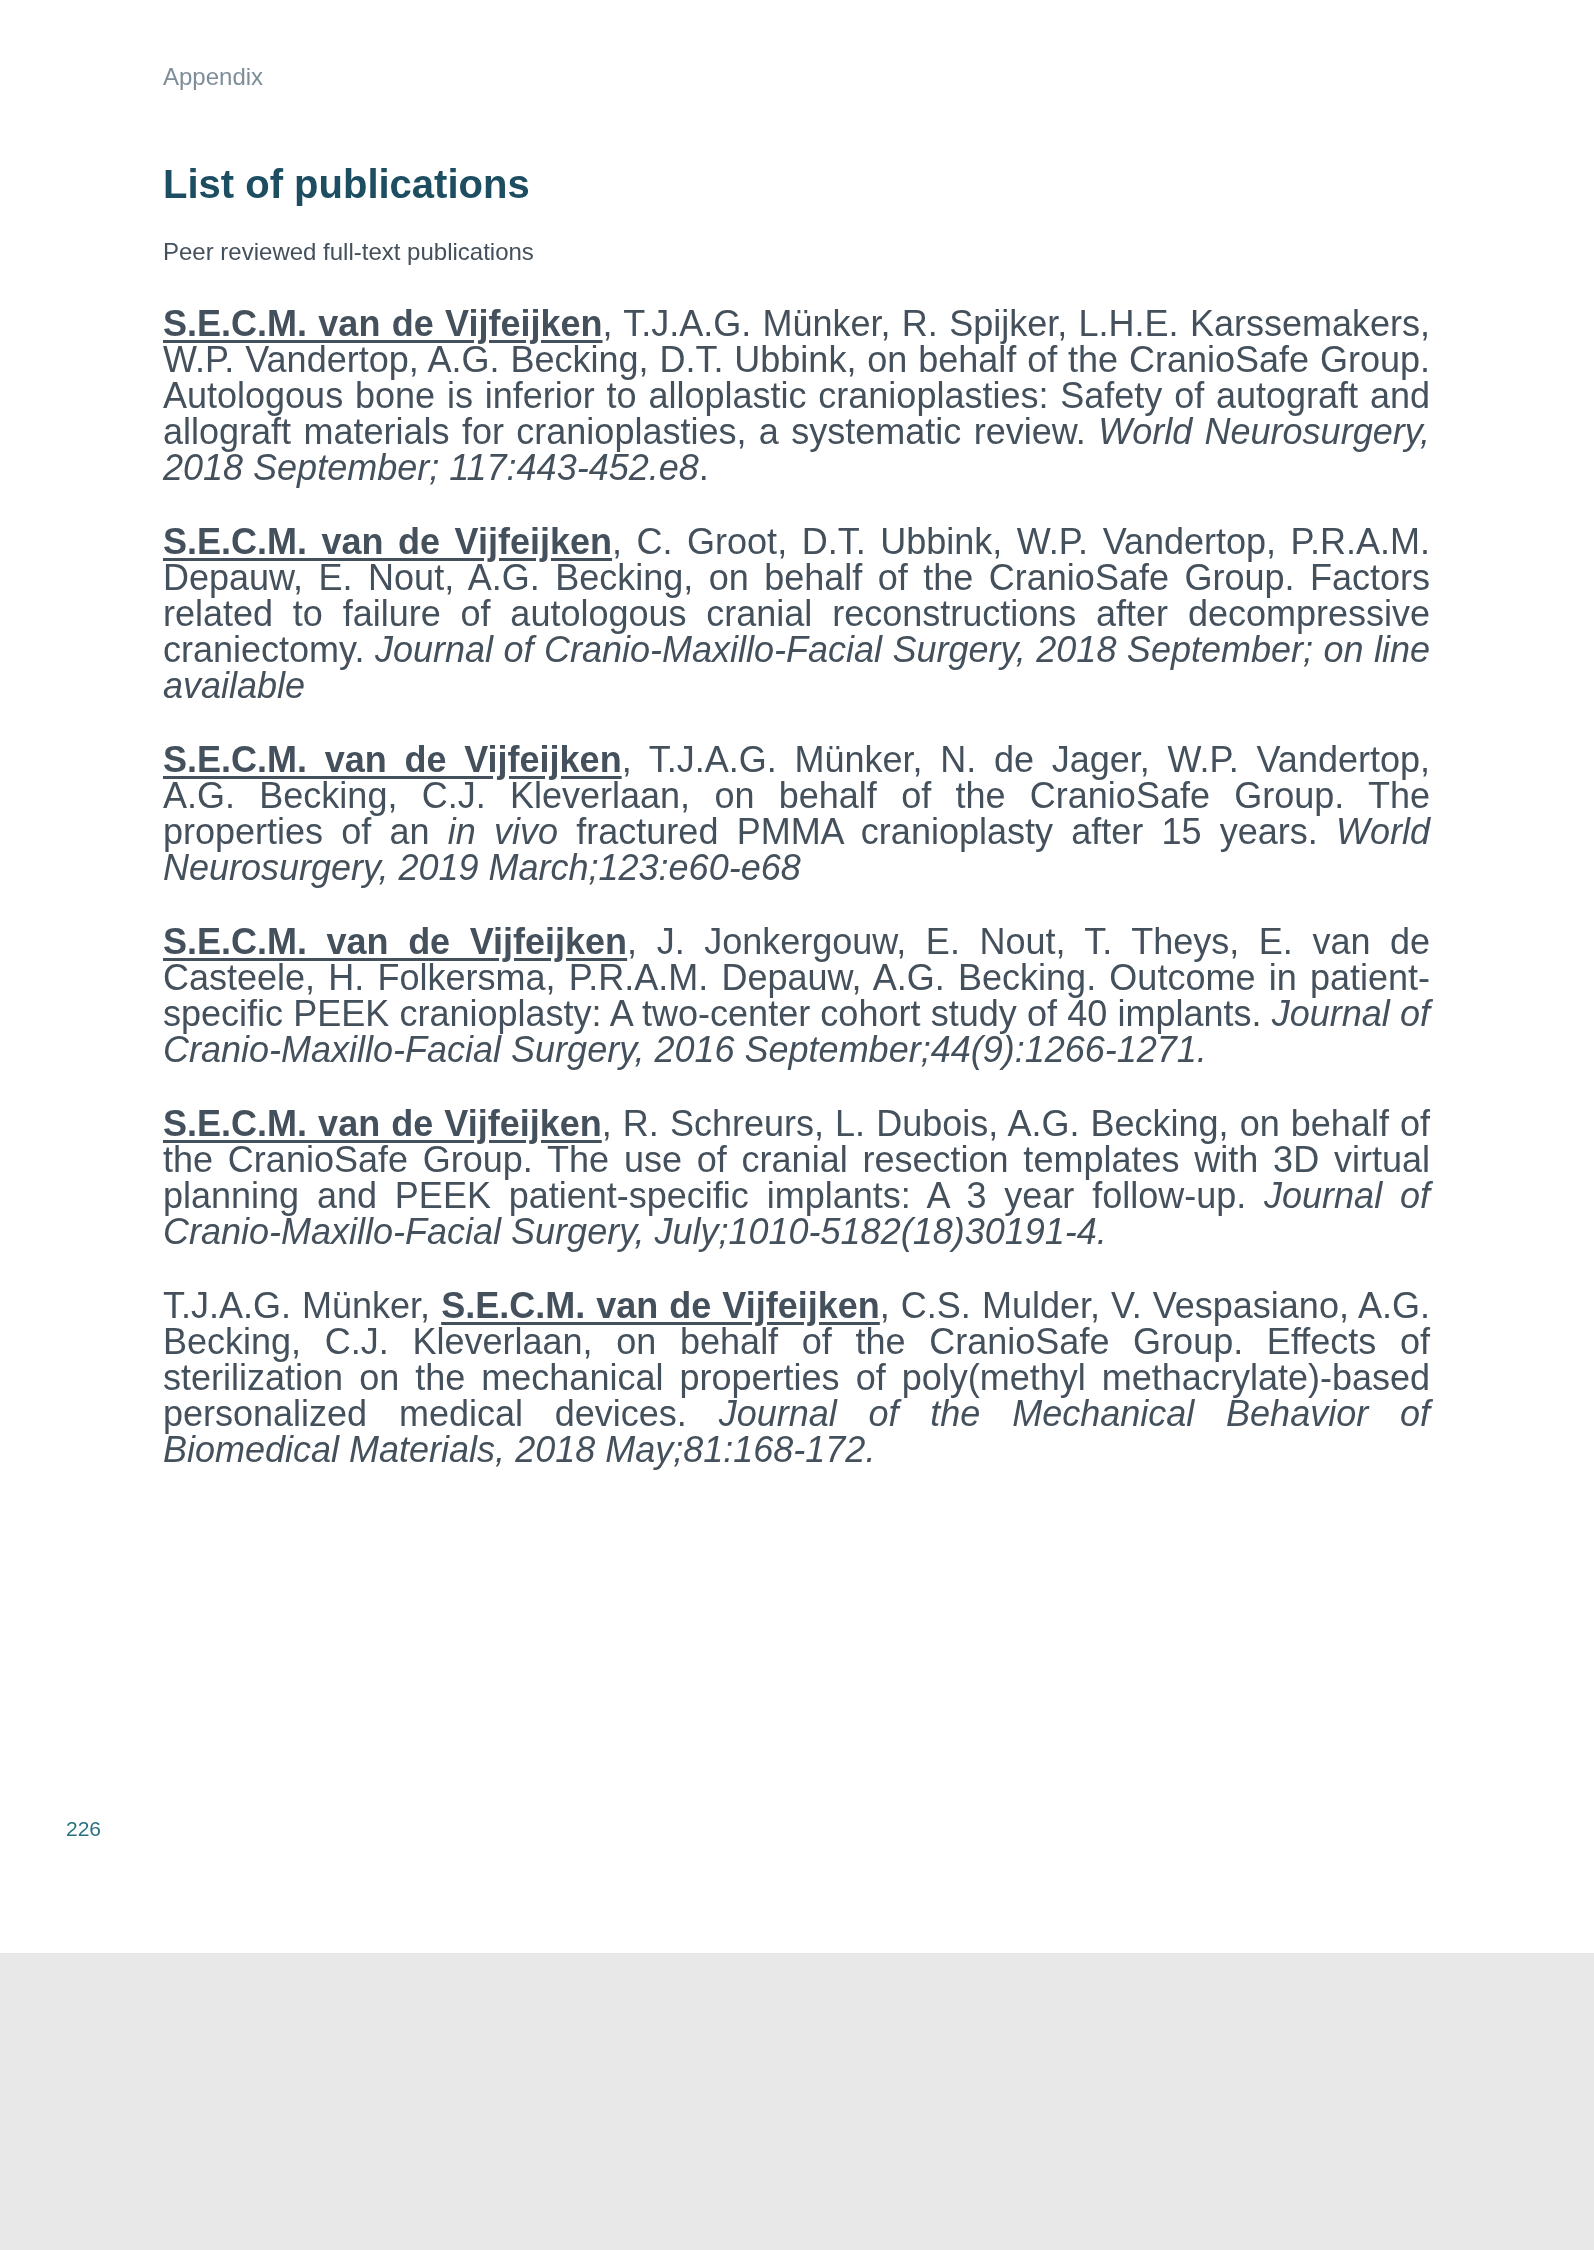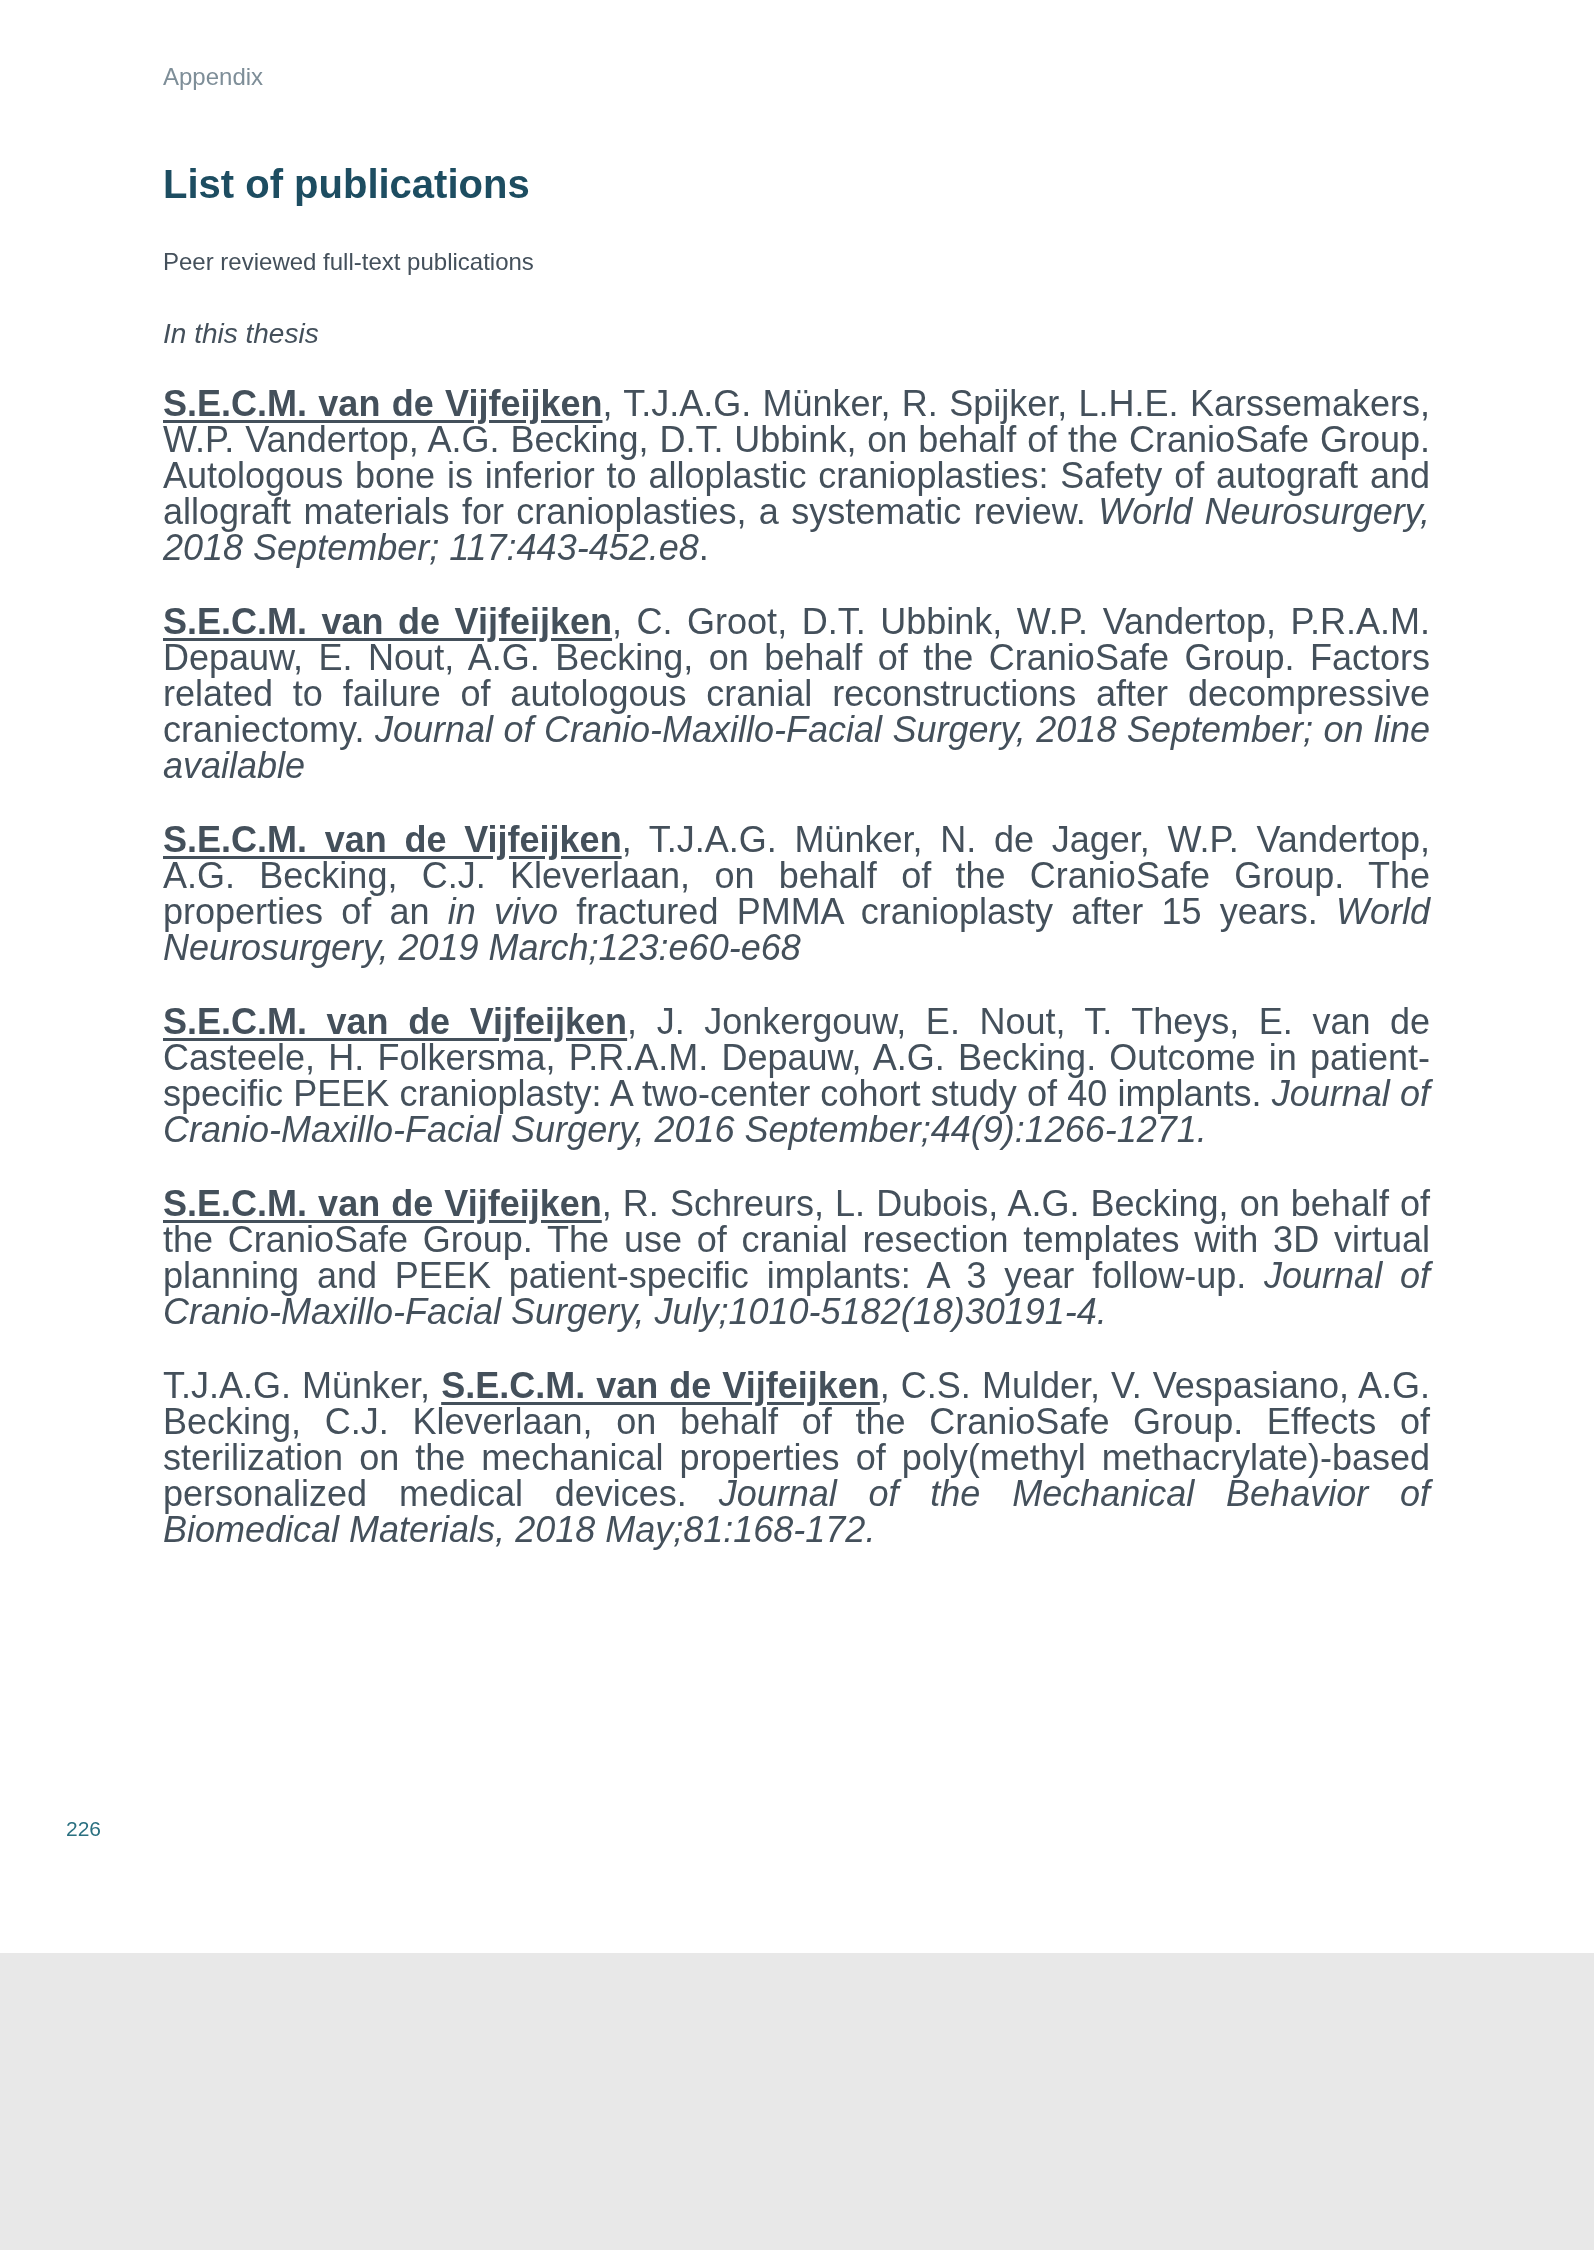--- a/index.html
+++ b/index.html
@@ -19,21 +19,21 @@
     font-size: 24px;
     line-height: 30px;
     color: #7e8e98;
     margin: 0 0 70px 0;
   }
   .title {
     font-size: 40px;
     line-height: 44px;
     font-weight: 700;
     color: #1d4d61;
-    margin: 0 0 38px 0;
+    margin: 0 0 28px 0;
   }
   .subtitle {
     font-size: 24px;
     line-height: 36px;
     margin: 0 0 36px 0;
   }
   .section-label {
     font-size: 28px;
     line-height: 36px;
     font-style: italic;
@@ -64,21 +64,20 @@
 </head>
 <body>
 
 <div class="page">
   <div class="appendix-label">Appendix</div>
 
   <h1 class="title">List of publications</h1>
 
   <p class="subtitle">Peer reviewed full-text publications</p>
 
-  <p class="section-label">In this thesis</p>
 
   <div id="publications">
       <p class="publication"><span class="seg-author">S.E.C.M. van de Vijfeijken</span><span class="seg-normal">, T.J.A.G. Münker, R. Spijker, L.H.E. Karssemakers, W.P. Vandertop, A.G. Becking, D.T. Ubbink, on behalf of the CranioSafe Group. Autologous bone is inferior to alloplastic cranioplasties: Safety of autograft and allograft materials for cranioplasties, a systematic review. </span><span class="seg-italic">World Neurosurgery, 2018 September; 117:443-452.e8</span><span class="seg-normal">.</span></p>
       <p class="publication"><span class="seg-author">S.E.C.M. van de Vijfeijken</span><span class="seg-normal">, C. Groot, D.T. Ubbink, W.P. Vandertop, P.R.A.M. Depauw, E. Nout, A.G. Becking, on behalf of the CranioSafe Group. Factors related to failure of autologous cranial reconstructions after decompressive craniectomy. </span><span class="seg-italic">Journal of Cranio-Maxillo-Facial Surgery, 2018 September; on line available</span></p>
       <p class="publication"><span class="seg-author">S.E.C.M. van de Vijfeijken</span><span class="seg-normal">, T.J.A.G. Münker, N. de Jager, W.P. Vandertop, A.G. Becking, C.J. Kleverlaan, on behalf of the CranioSafe Group. The properties of an </span><span class="seg-italic">in vivo</span><span class="seg-normal"> fractured PMMA cranioplasty after 15 years. </span><span class="seg-italic">World Neurosurgery, 2019 March;123:e60-e68</span></p>
       <p class="publication"><span class="seg-author">S.E.C.M. van de Vijfeijken</span><span class="seg-normal">, J. Jonkergouw, E. Nout, T. Theys, E. van de Casteele, H. Folkersma, P.R.A.M. Depauw, A.G. Becking. Outcome in patient-specific PEEK cranioplasty: A two-center cohort study of 40 implants. </span><span class="seg-italic">Journal of Cranio-Maxillo-Facial Surgery, 2016 September;44(9):1266-1271.</span></p>
       <p class="publication"><span class="seg-author">S.E.C.M. van de Vijfeijken</span><span class="seg-normal">, R. Schreurs, L. Dubois, A.G. Becking, on behalf of the CranioSafe Group. The use of cranial resection templates with 3D virtual planning and PEEK patient-specific implants:  A 3 year follow-up. </span><span class="seg-italic">Journal of Cranio-Maxillo-Facial Surgery, July;1010-5182(18)30191-4.</span></p>
       <p class="publication"><span class="seg-normal">T.J.A.G. Münker, </span><span class="seg-author">S.E.C.M. van de Vijfeijken</span><span class="seg-normal">, C.S. Mulder, V. Vespasiano, A.G. Becking, C.J. Kleverlaan, on behalf of the CranioSafe Group. Effects of sterilization on the mechanical properties of poly(methyl methacrylate)-based personalized medical devices. </span><span class="seg-italic">Journal of the Mechanical Behavior of Biomedical Materials, 2018 May;81:168-172.</span></p>
     </div>
 

